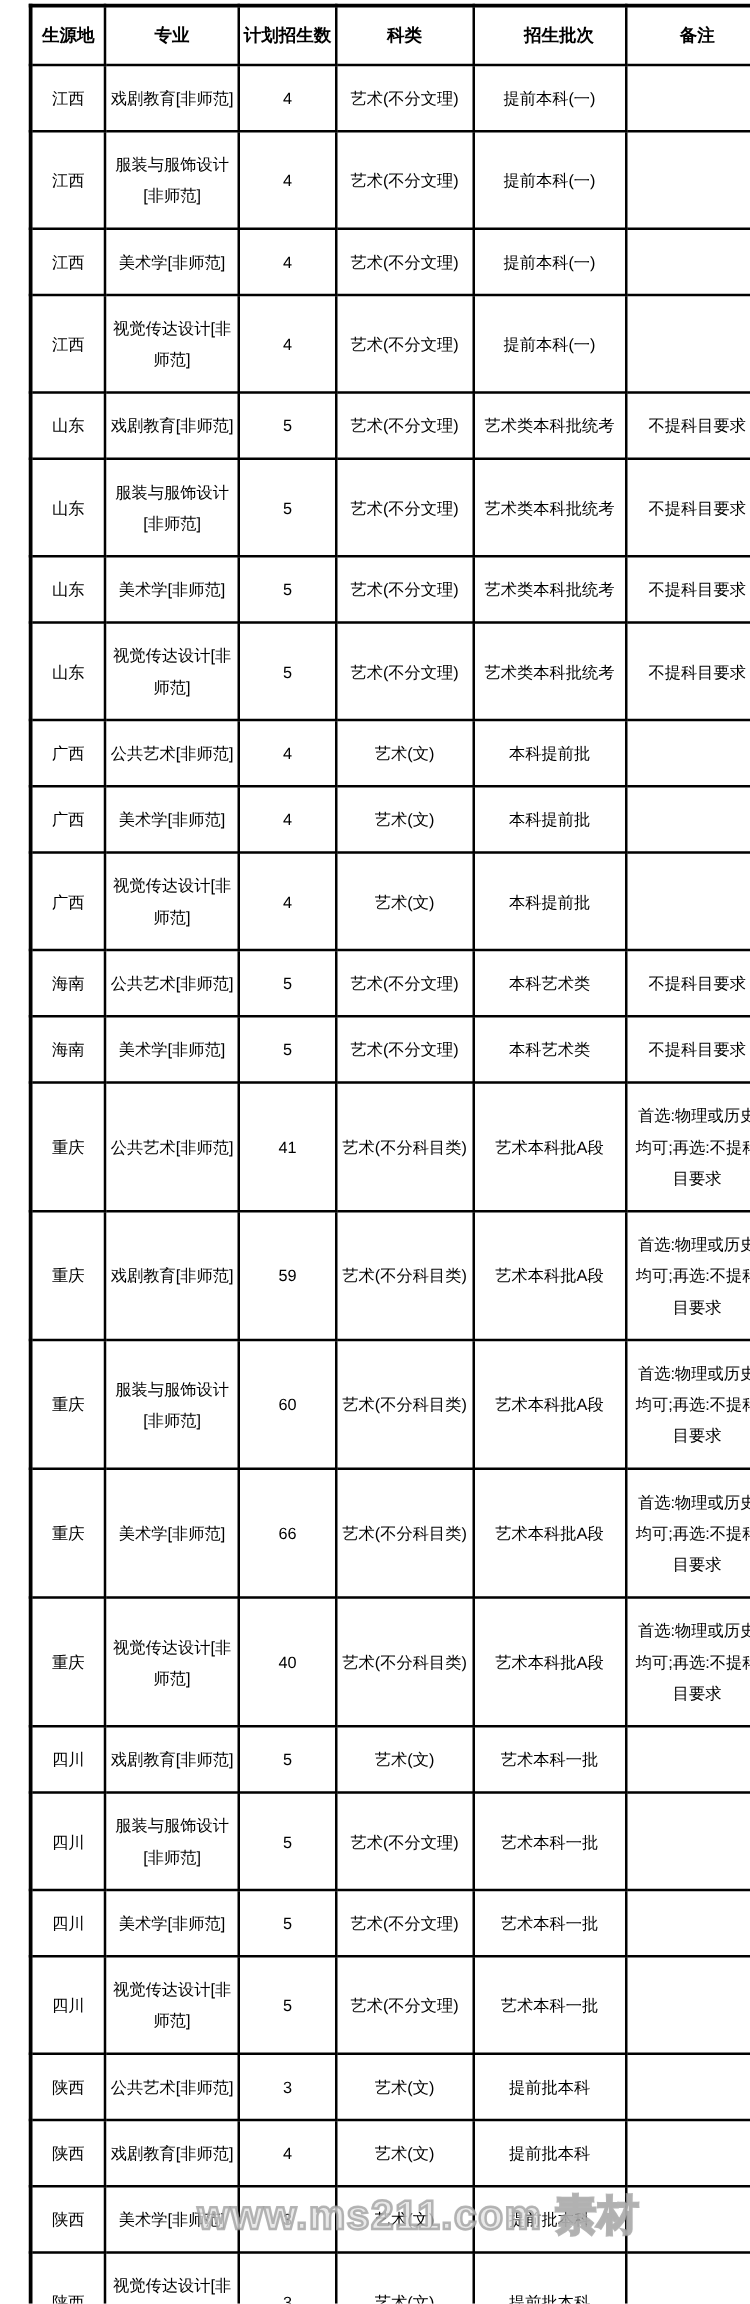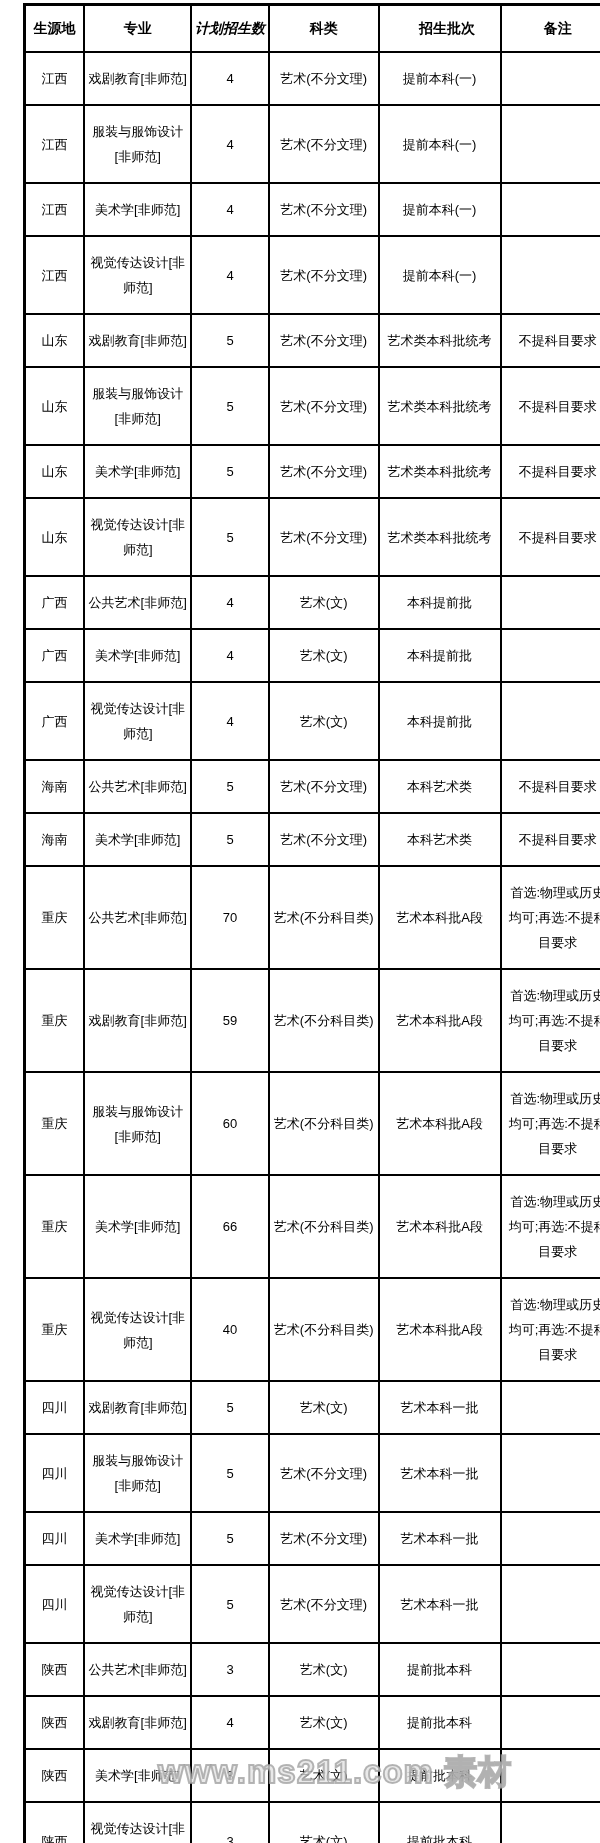--- a/index.html
+++ b/index.html
@@ -58,21 +58,21 @@
 </style>
 </head>
 <body>
 
 <div class="page">
   <table class="plan-table">
     <thead>
       <tr>
           <th style="width: 10%;">生源地</th>
           <th style="width: 18.7%; text-align: center;">专业</th>
-          <th style="width: 13.3%; font-style: italic;">计划招生数</th>
+          <th style="width: 13.3%;">计划招生数</th>
           <th style="width: 19.2%; border-radius: 23px;">科类</th>
           <th style="width: 18.8%; padding-left: 16px;">招生批次</th>
           <th style="width: 20%;">备注</th>
         </tr>
     </thead>
     <tbody>
         <tr>
           <td>江西</td>
           <td>戏剧教育[非师范]</td>
           <td>4</td>
@@ -177,21 +177,21 @@
           <td>海南</td>
           <td>美术学[非师范]</td>
           <td>5</td>
           <td>艺术(不分文理)</td>
           <td>本科艺术类</td>
           <td>不提科目要求</td>
         </tr>
         <tr>
           <td>重庆</td>
           <td>公共艺术[非师范]</td>
-          <td>70</td>
+          <td>41</td>
           <td>艺术(不分科目类)</td>
           <td>艺术本科批A段</td>
           <td>首选:物理或历史
 均可;再选:不提科
 目要求</td>
         </tr>
         <tr>
           <td>重庆</td>
           <td>戏剧教育[非师范]</td>
           <td>59</td>

